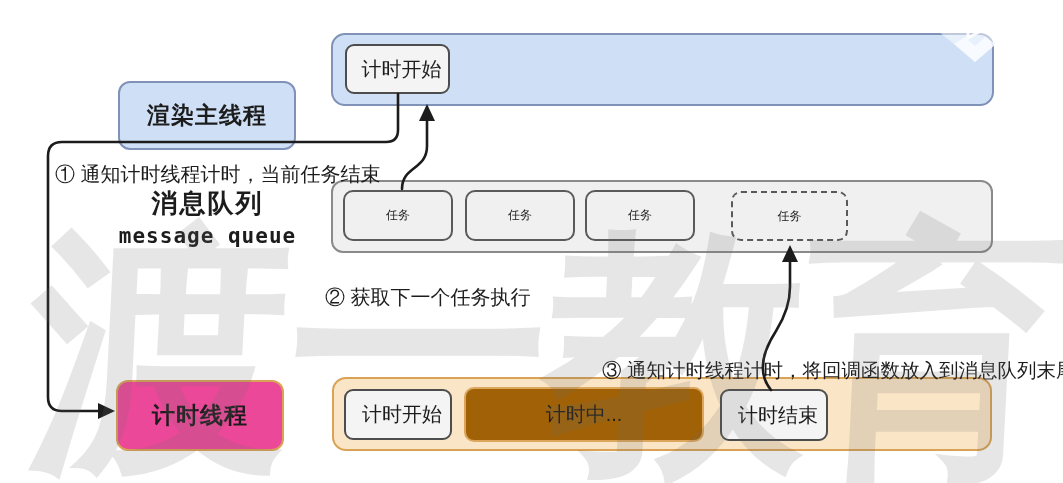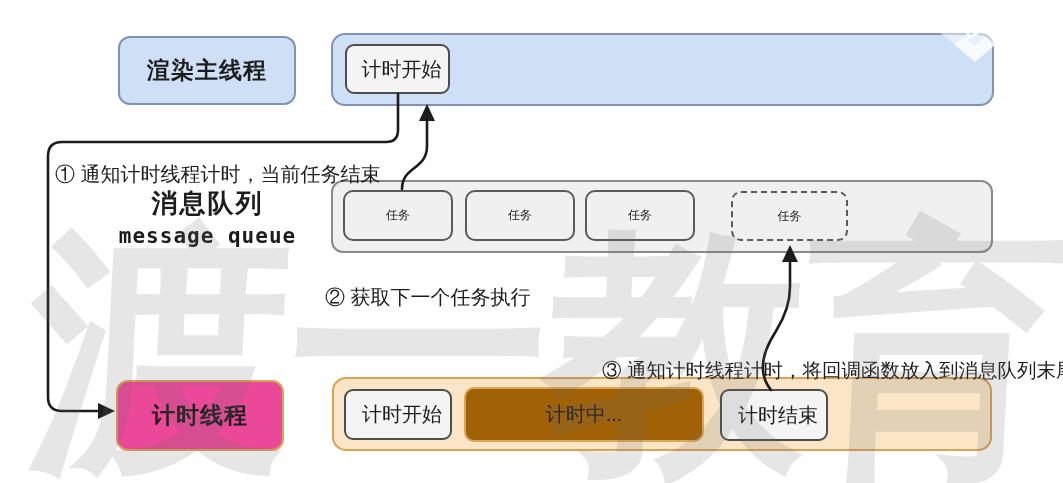--- a/index.html
+++ b/index.html
@@ -8,20 +8,21 @@
   .stage { position: absolute; inset: 0; width: 1063px; height: 483px; }
 
   
   .abs { position: absolute; }
   .box { display: flex; align-items: center; justify-content: center; }
 
   .blue-box {
     background: #cfe0f6;
     border: 2px solid #8092b8;
     border-radius: 12px;
+    margin-top: 45px;
   }
   .blue-track {
     background: #cfe0f6;
     border: 2px solid #8092b8;
     border-radius: 14px;
   }
   .gray-track {
     background: #f0f0f0;
     border: 2px solid #8a8a8a;
     border-radius: 12px;

